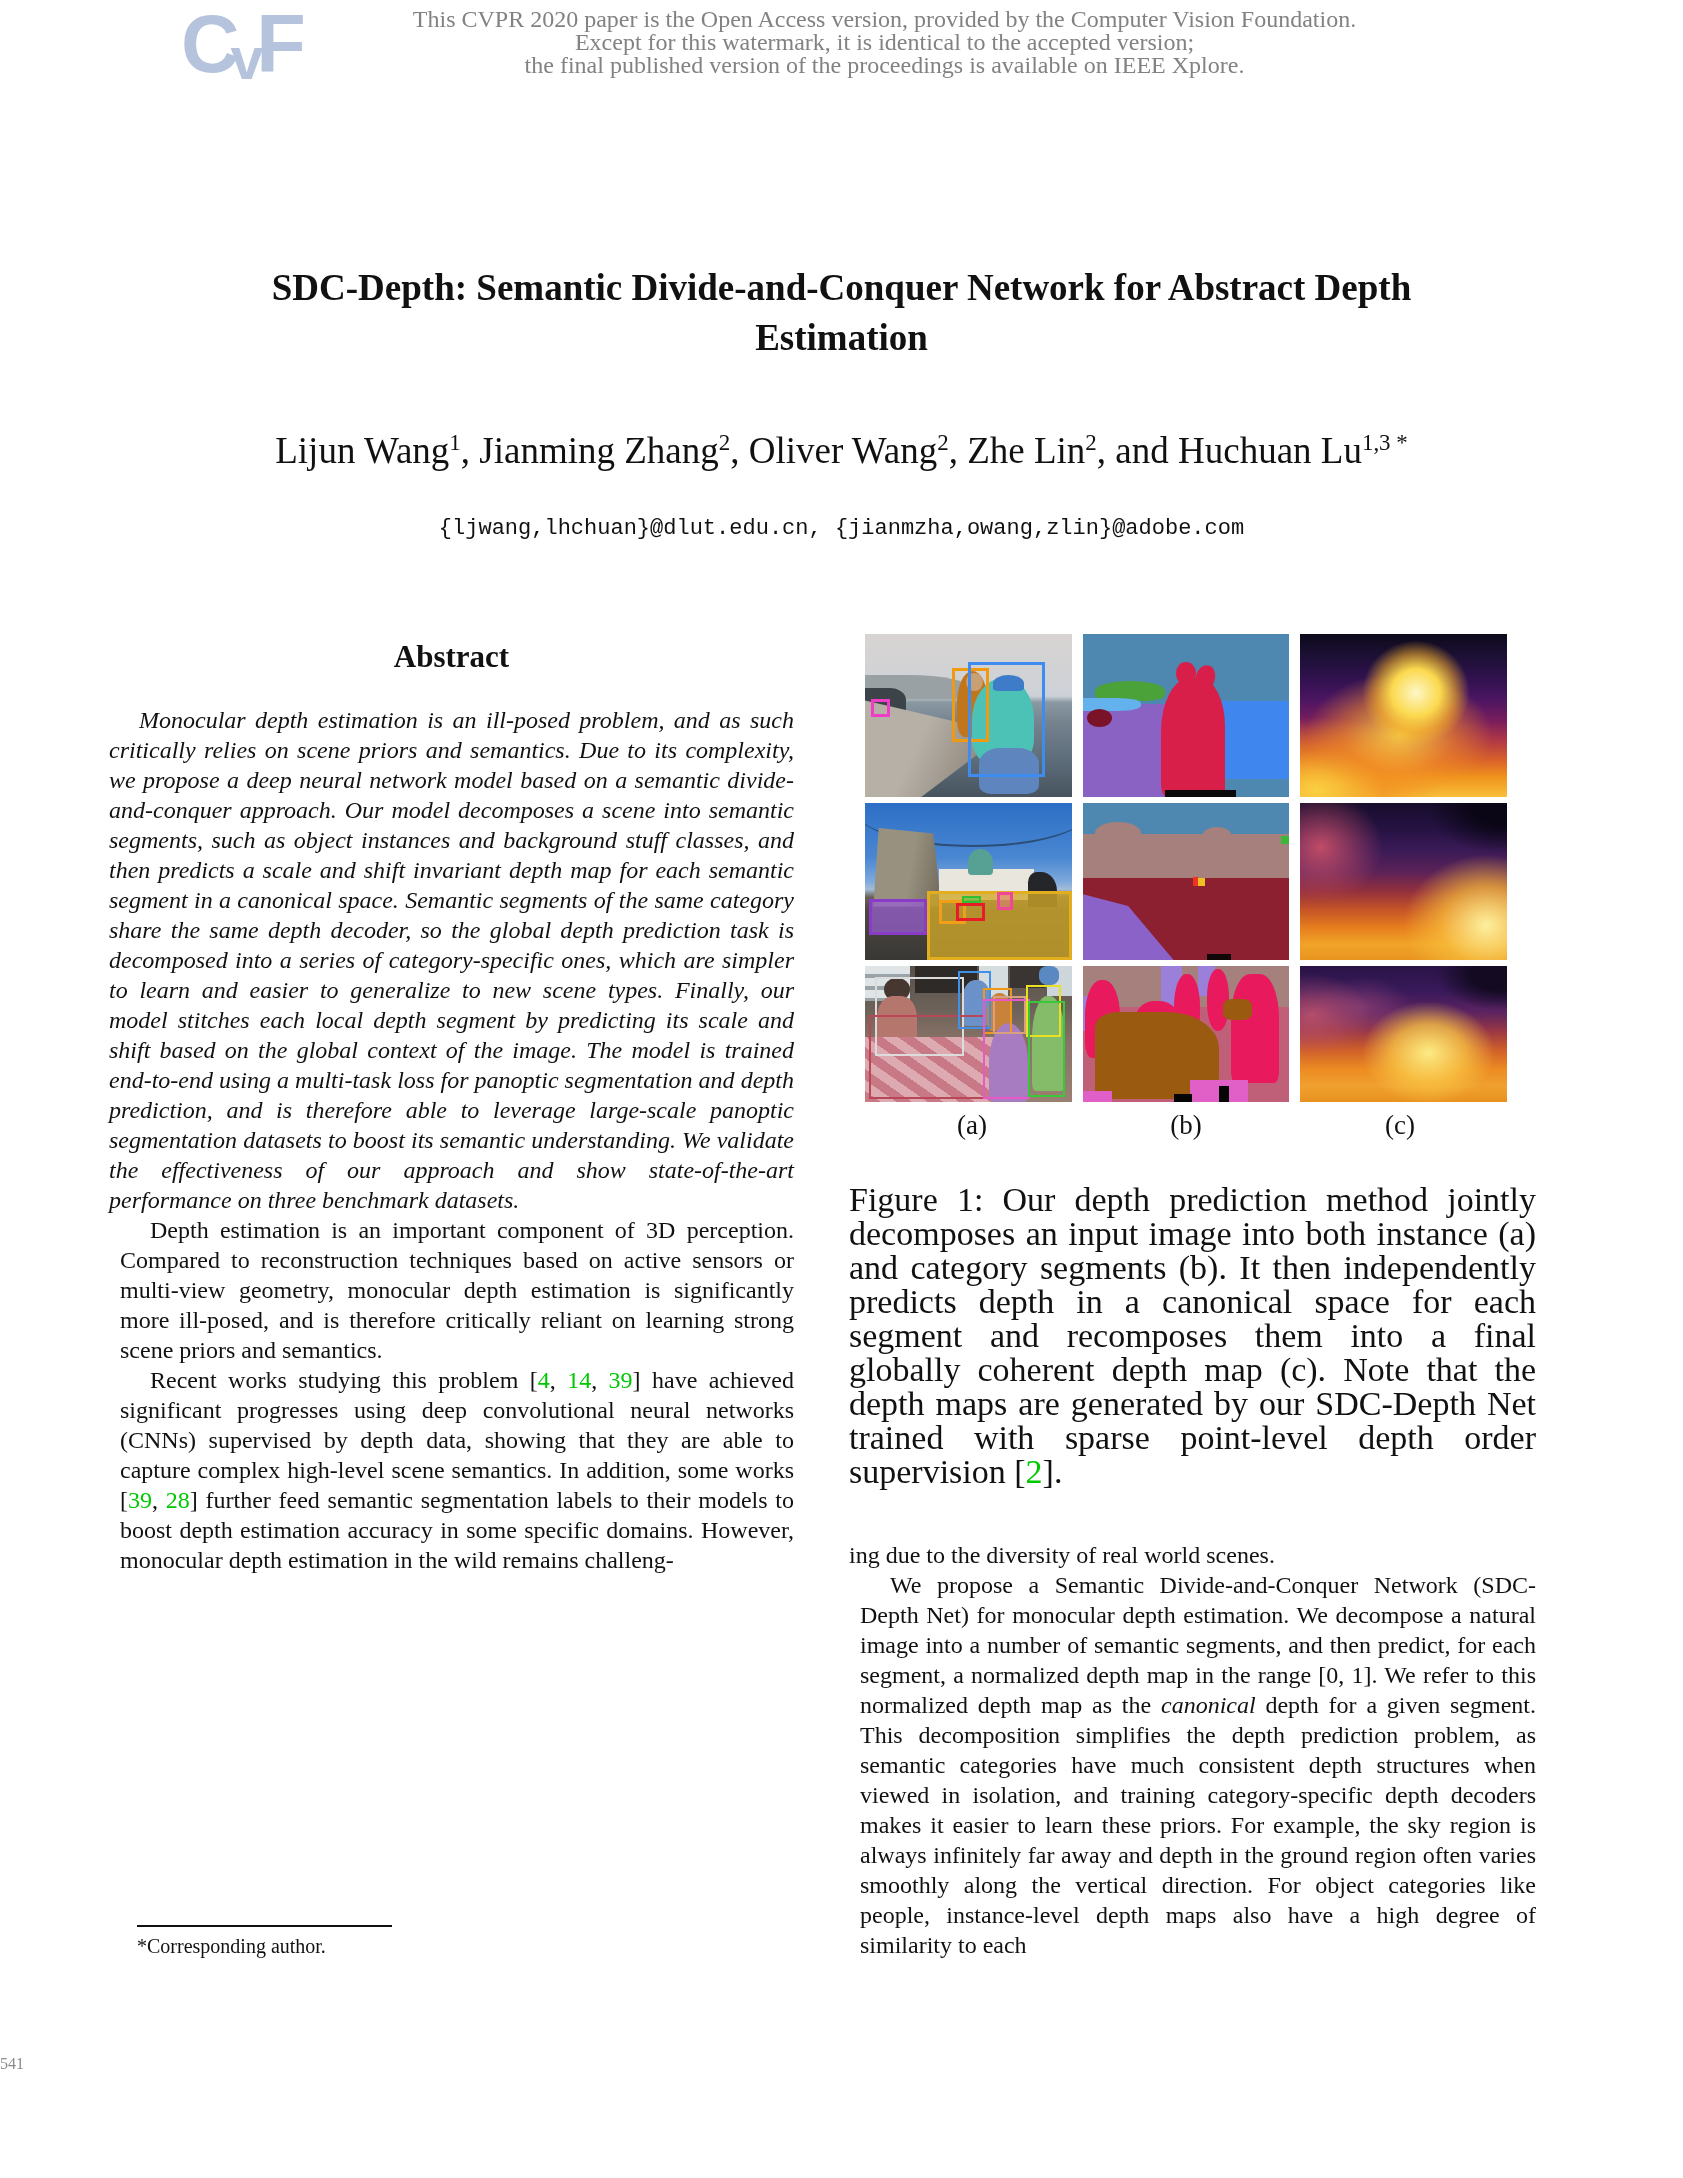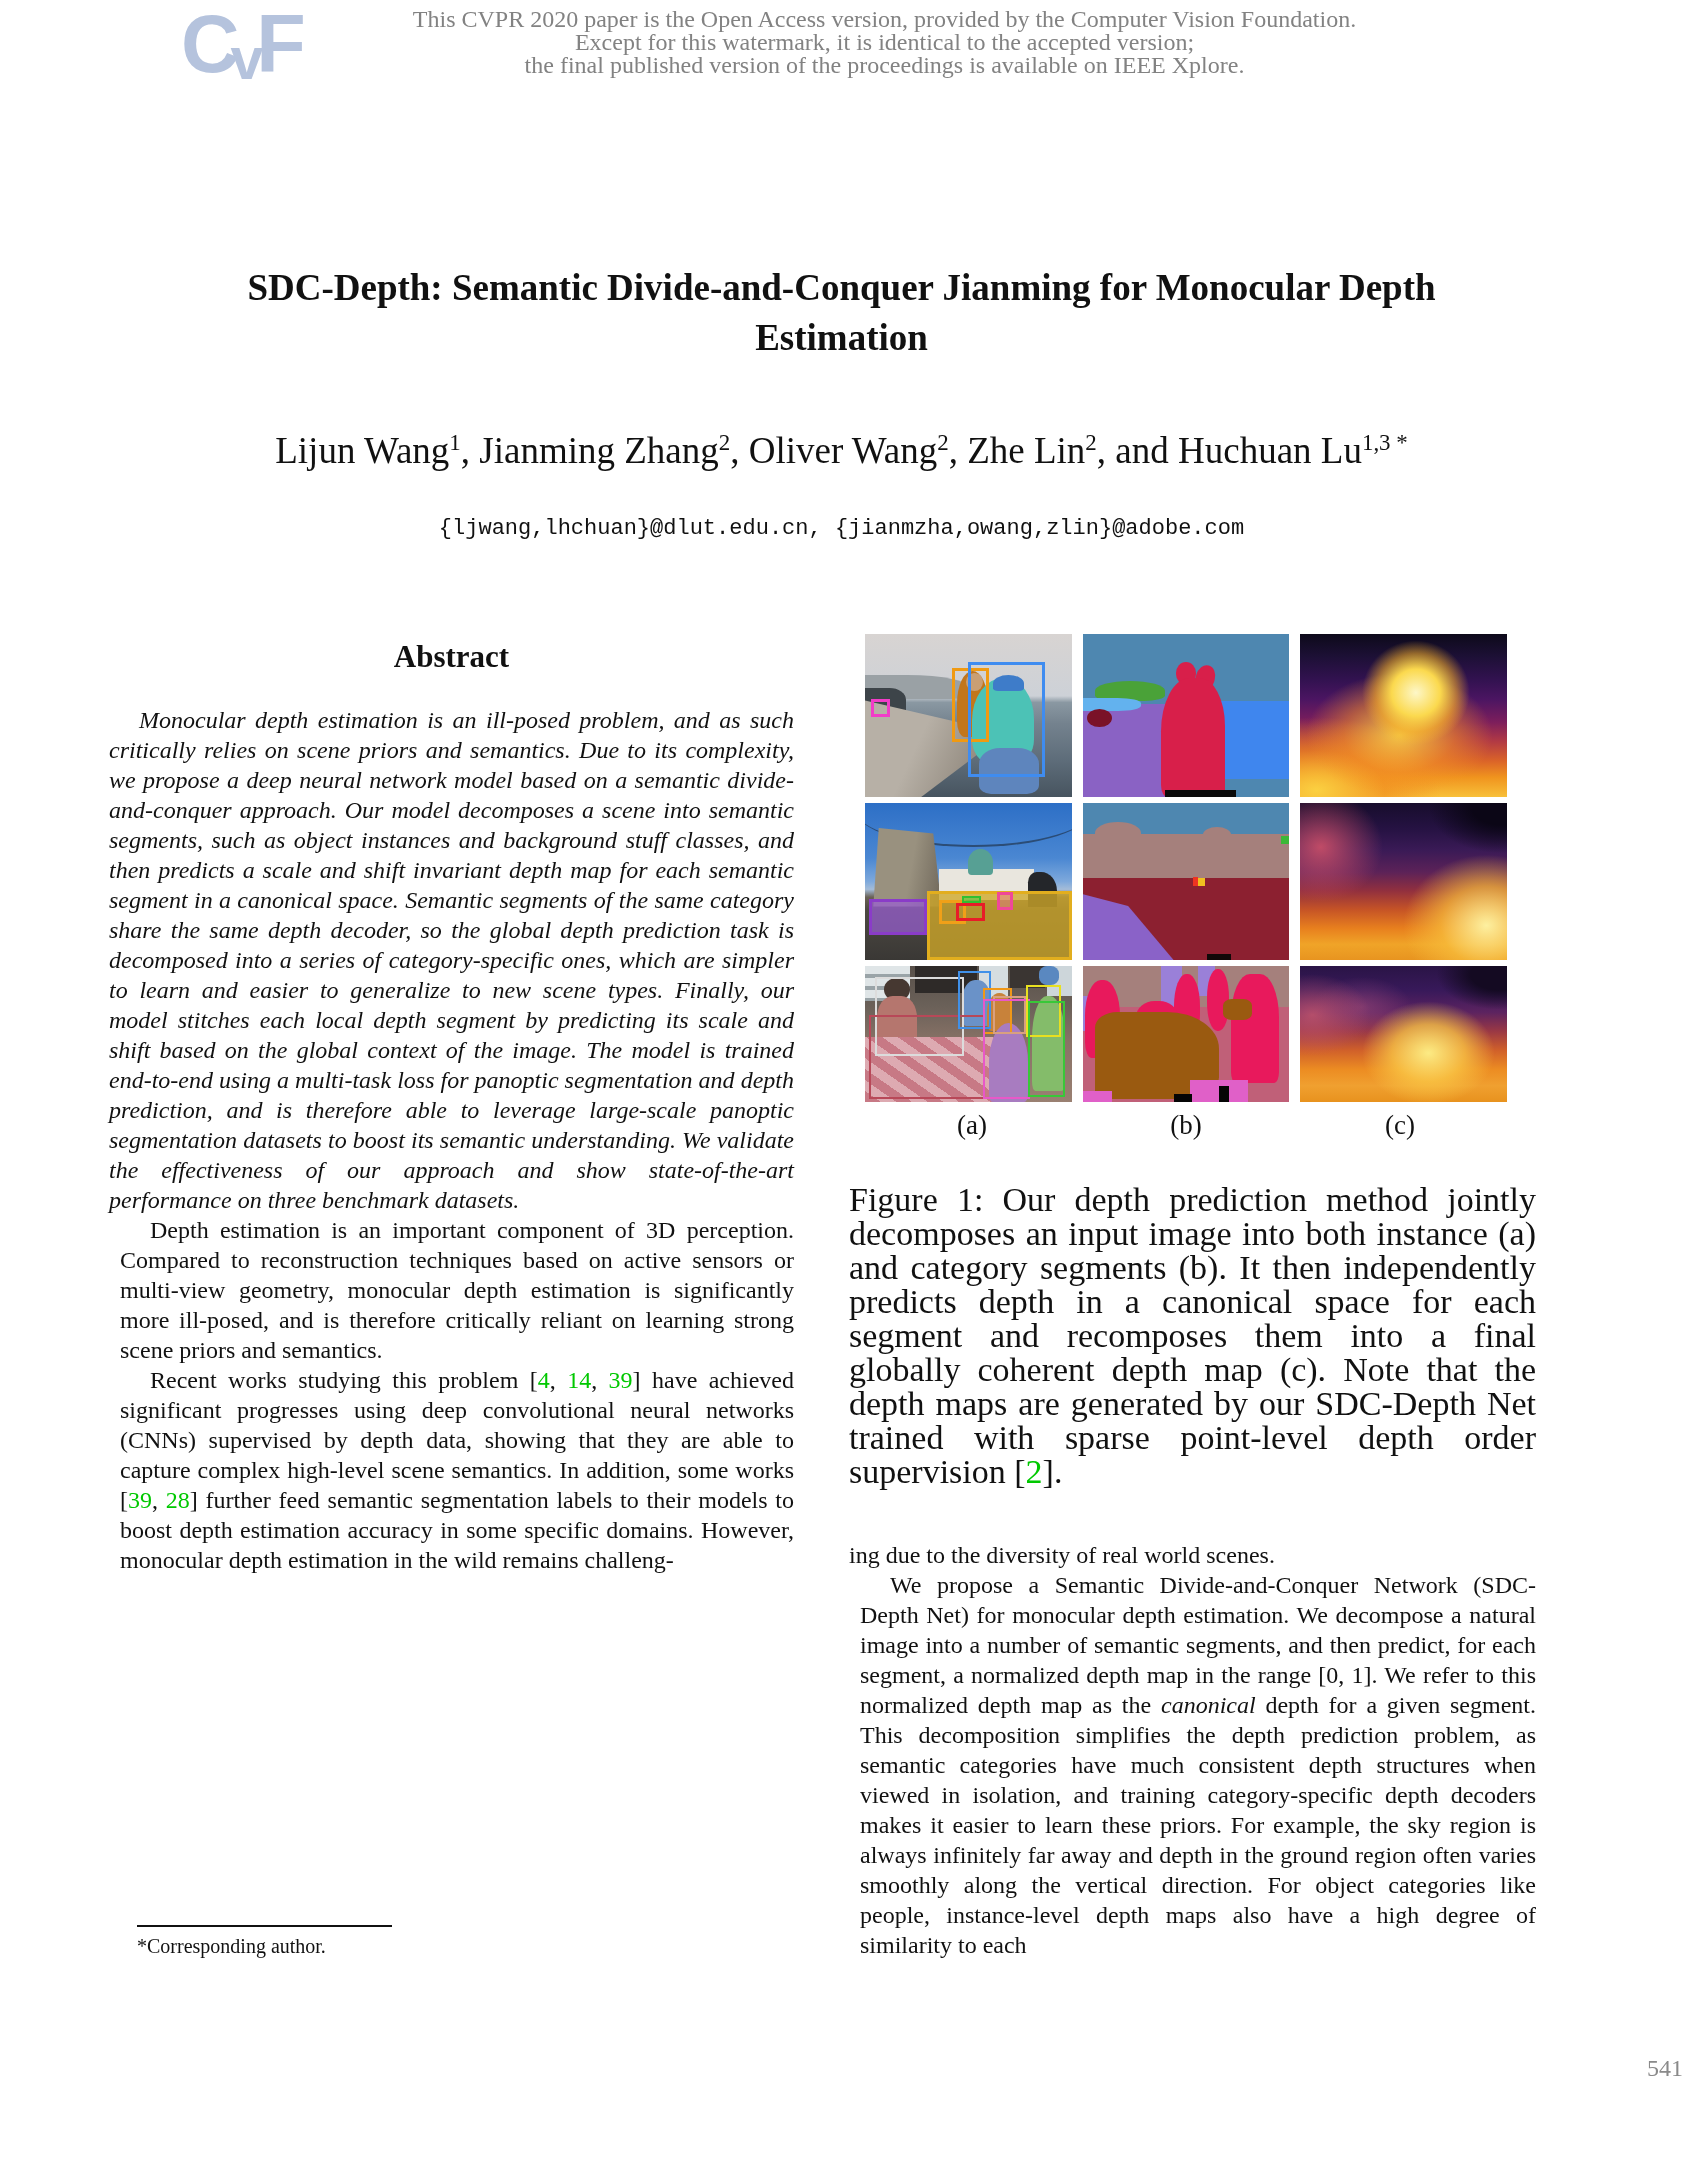--- a/index.html
+++ b/index.html
@@ -42,22 +42,22 @@
   .abstract-head { text-align: center; font-size: 31px; font-weight: bold; margin: 0 0 30px 0; }
   .abstract-text { font-style: italic; font-size: 24px; line-height: 30px;
                    text-align: justify; text-indent: 30px; }
   .sec-head { font-size: 31px; font-weight: bold; margin: 111px 0 30px 0; }
   .body-p { font-size: 24px; line-height: 30px; text-align: justify; }
   .indent { text-indent: 30px; margin-left: 11px; }
 
   .footnote-rule { position: absolute; left: 137px; top: 1925px; width: 255px;
                    border-top: 2px solid #111; }
   .footnote { position: absolute; left: 137px; top: 1935px; font-size: 20px; }
-  .page-num { position: absolute; top: 2055px; left: 0; width: 100%; text-align: right;
-              font-size: 24px; color: #8a8a8a; }
+  .page-num { position: absolute; top: 2055px; left: 0; width: 100%; text-align: left;
+              font-size: 16px; color: #8a8a8a; }
 
   
   .fig-grid { margin-left: 16px; width: 642px; display: grid;
               grid-template-columns: repeat(3, 1fr); column-gap: 11px; row-gap: 6px; }
   .cell { position: relative; overflow: hidden; background: #999; }
   .r1 { height: 163px; } .r2 { height: 157px; } .r3 { height: 136px; }
   .cell > div { position: absolute; }
   .bx { border: 3px solid transparent; background: transparent; }
   .fig-labels { margin: 8px 0 0 16px; width: 642px; display: grid;
                 grid-template-columns: repeat(3, 1fr); text-align: center; font-size: 27px; }
@@ -197,21 +197,21 @@
     <span class="cvf-v">v</span>
     <span class="cvf-f">F</span>
   </div>
   <div class="watermark">
     <div>This CVPR 2020 paper is the Open Access version, provided by the Computer Vision Foundation.</div>
     <div>Except for this watermark, it is identical to the accepted version;</div>
     <div>the final published version of the proceedings is available on IEEE Xplore.</div>
   </div>
 
   <h1 class="title">
-    <div class="title-inner">SDC-Depth: Semantic Divide-and-Conquer Jianming for Monocular Depth Estimation</div>
+    <div class="title-inner">SDC-Depth: Semantic Divide-and-Conquer Network for Abstract Depth Estimation</div>
   </h1>
   <div class="authors"><span>Lijun Wang</span><span class="s-sup">1</span><span>, Jianming Zhang</span><span class="s-sup">2</span><span>, Oliver Wang</span><span class="s-sup">2</span><span>, Zhe Lin</span><span class="s-sup">2</span><span>, and Huchuan Lu</span><span class="s-sup">1,3 *</span></div>
   <div class="emails">{ljwang,lhchuan}@dlut.edu.cn, {jianmzha,owang,zlin}@adobe.com</div>
 
   <div class="col-left">
     <h2 class="abstract-head">Abstract</h2>
     <p class="abstract-text">Monocular depth estimation is an ill-posed problem, and as such critically relies on scene priors and semantics. Due to its complexity, we propose a deep neural network model based on a semantic divide-and-conquer approach. Our model decomposes a scene into semantic segments, such as object instances and background stuff classes, and then predicts a scale and shift invariant depth map for each semantic segment in a canonical space. Semantic segments of the same category share the same depth decoder, so the global depth prediction task is decomposed into a series of category-specific ones, which are simpler to learn and easier to generalize to new scene types. Finally, our model stitches each local depth segment by predicting its scale and shift based on the global context of the image. The model is trained end-to-end using a multi-task loss for panoptic segmentation and depth prediction, and is therefore able to leverage large-scale panoptic segmentation datasets to boost its semantic understanding. We validate the effectiveness of our approach and show state-of-the-art performance on three benchmark datasets.</p>
     <p class="body-p indent">Depth estimation is an important component of 3D perception. Compared to reconstruction techniques based on active sensors or multi-view geometry, monocular depth estimation is significantly more ill-posed, and is therefore critically reliant on learning strong scene priors and semantics.</p>
     <p class="body-p indent"><span>Recent works studying this problem [</span><span class="s-cite">4</span><span>, </span><span class="s-cite">14</span><span>, </span><span class="s-cite">39</span><span>] have achieved significant progresses using deep convolutional neural networks (CNNs) supervised by depth data, showing that they are able to capture complex high-level scene semantics. In addition, some works [</span><span class="s-cite">39</span><span>, </span><span class="s-cite">28</span><span>] further feed semantic segmentation labels to their models to boost depth estimation accuracy in some specific domains. However, monocular depth estimation in the wild remains challeng-</span></p>
   </div>

